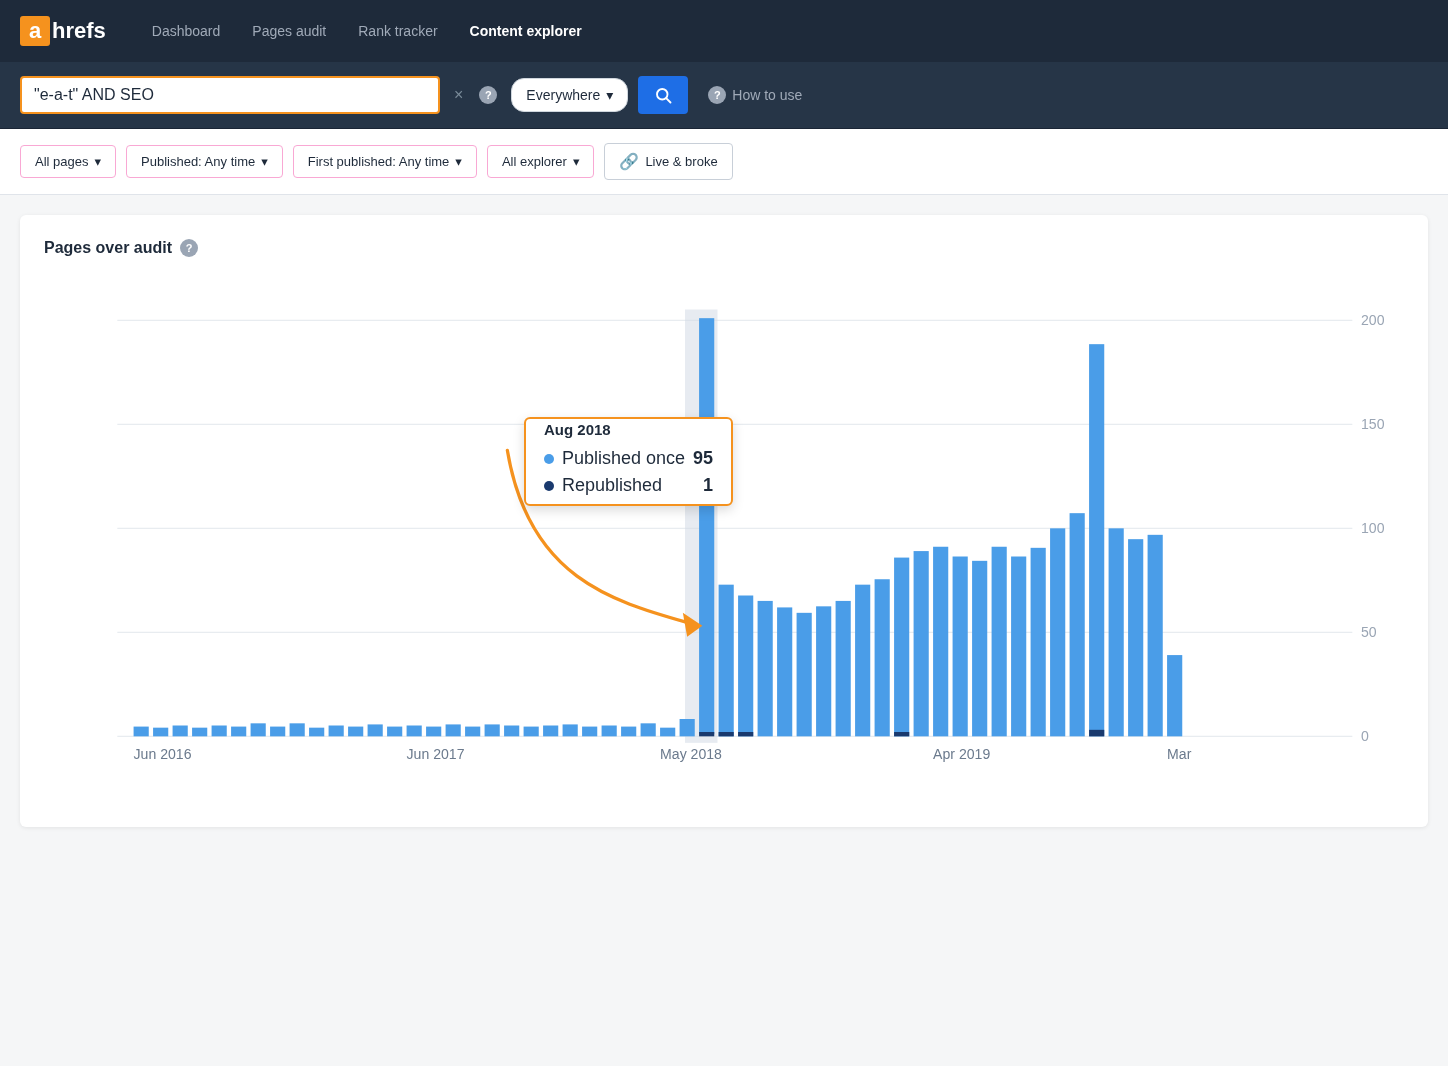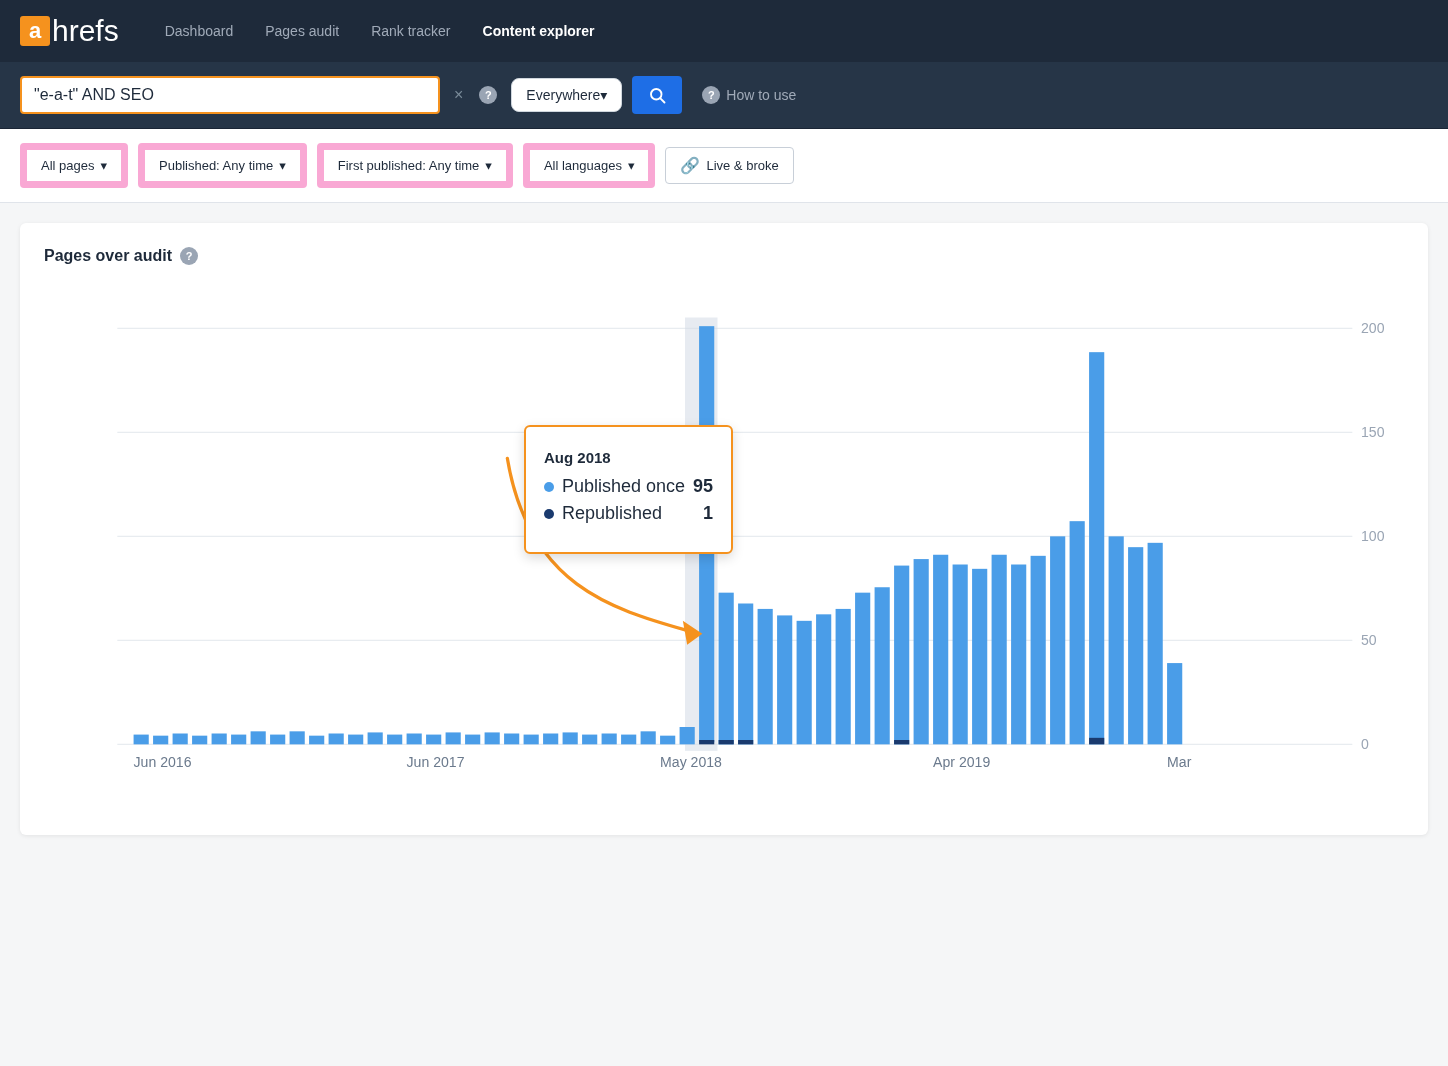--- a/index.html
+++ b/index.html
@@ -27,22 +27,22 @@
       width: 30px;
       height: 30px;
       display: flex;
       align-items: center;
       justify-content: center;
       border-radius: 3px;
       margin-right: 2px;
     }
     .logo-hrefs {
       color: white;
-      font-size: 30px;
-      font-weight: 400;
+      font-size: 22px;
+      font-weight: 700;
     }
     .nav-links {
       display: flex;
       align-items: center;
       gap: 0;
       flex: 1;
       text-align: center;
     }
     .nav-link {
       color: #a0aab8;
@@ -97,24 +97,25 @@
       font-size: 16px;
       display: flex;
       align-items: center;
       padding: 4px;
     }
     .dropdown-btn {
       display: flex;
       align-items: center;
       background: white;
       border: 1px solid #d0d7de;
-      border-radius: 8px;
+      border-radius: 13px;
       padding: 8px 14px;
       font-size: 14px;
       cursor: pointer;
+      gap: 6px;
       color: #1e2a3a;
     }
     .search-go-btn {
       background: #1e6ee6;
       border: none;
       border-radius: 4px;
       padding: 10px 16px;
       cursor: pointer;
       color: white;
       font-size: 16px;
@@ -139,21 +140,21 @@
       display: flex;
       align-items: center;
       gap: 10px;
       border-bottom: 1px solid #e0e4ea;
     }
     .filter-btn {
       display: flex;
       align-items: center;
       gap: 6px;
       background: white;
-      border: 7px solid #f9a8d4;
+      border: 1px solid #f9a8d4;
       border-radius: 4px;
       padding: 8px 14px;
       font-size: 13px;
       cursor: pointer;
       color: #1e2a3a;
       white-space: nowrap;
     }
     .live-broke-btn {
       display: flex;
       align-items: center;
@@ -207,21 +208,21 @@
       position: relative;
       height: 520px;
     }
 
     
     .tooltip-box {
       position: absolute;
       background: white;
       border: 2px solid #f5921e;
       border-radius: 6px;
-      padding: 22px 18px;
+      padding: 2px 18px;
       box-shadow: 0 4px 12px rgba(0,0,0,0.15);
       min-width: 200px;
       z-index: 10;
     }
     .tooltip-date {
       font-weight: 700;
       font-size: 15px;
       color: #1e2a3a;
       margin-bottom: 10px;
     }
@@ -309,21 +310,21 @@
   </button>
   <button class="filter-btn">
     <span>Published: Any time</span>
     <span>▾</span>
   </button>
   <button class="filter-btn">
     <span>First published: Any time</span>
     <span>▾</span>
   </button>
   <button class="filter-btn">
-    <span>All languages</span>
+    <span>All explorer</span>
     <span>▾</span>
   </button>
   <button class="live-broke-btn">
     <span style="font-size:16px;">🔗</span>
     <span>Live &amp; broke</span>
   </button>
 </div>
 
 <div class="main-content">
   <div class="chart-card">

